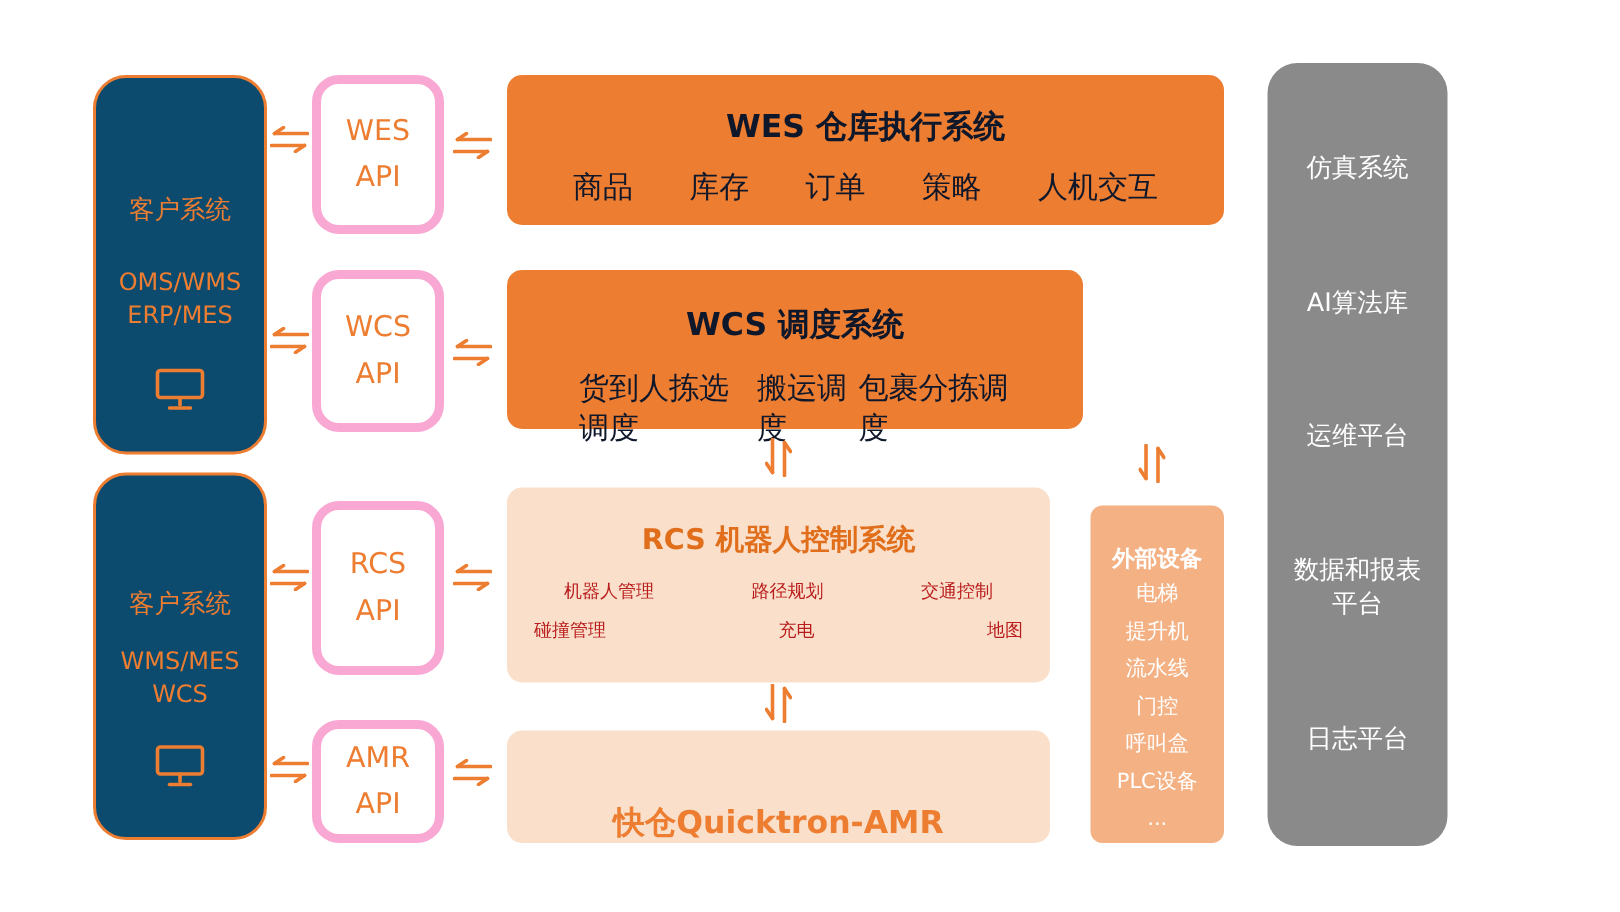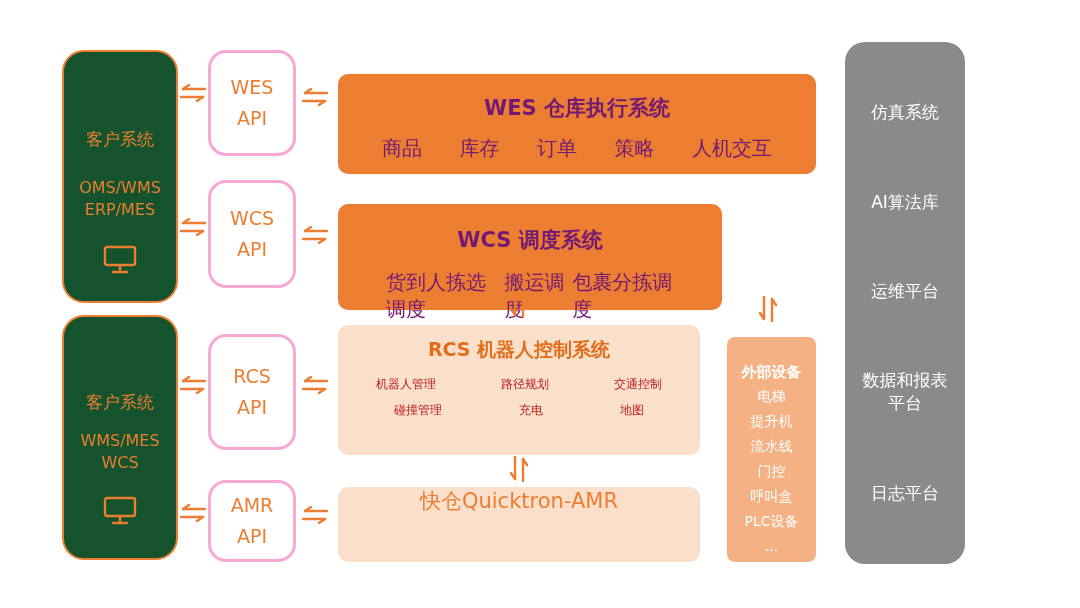--- a/index.html
+++ b/index.html
@@ -9,63 +9,62 @@
     width: 1080px; height: 608px; overflow: hidden;
   }
   .canvas { position: relative; width: 1080px; height: 608px; background: #ffffff; }
 
   .abs { position: absolute; }
 
   
   .client-box {
     border: 2px solid #ED7D31;
     border-radius: 22px;
-    background: #14532d;
+    background: #0c4a6e;
     color: #ED7D31;
     display: flex; flex-direction: column; align-items: center;
     text-align: center;
   }
   .client-title { font-size: 17px; }
   .client-lines { font-size: 16px; line-height: 22px; }
 
   
   .api-box {
-    border: 3px solid #f9a8d4;
+    border: 6px solid #f9a8d4;
     border-radius: 18px;
     background: #ffffff;
     color: #ED7D31;
     display: flex; flex-direction: column; align-items: center; justify-content: center;
     font-size: 19px; line-height: 1.65;
     text-align: center;
   }
 
   
   .solid-box {
     background: #ED7D31;
     border-radius: 10px;
-    color: #701a75;
-    margin-top: 24px;
+    color: #0f172a;
   }
   .solid-title { text-align: center; font-weight: bold; font-size: 21px; padding-top: 20px; }
   .items-row { display: flex; justify-content: space-between; font-size: 20px; }
 
   
   .peach-box {
     background: #FAE0CB;
     border-radius: 10px;
     color: #ED7D31;
   }
   .peach-title { text-align: center; font-weight: bold; font-size: 19px; color: #E06E1B; }
   .peach-items { display: flex; justify-content: space-between; font-size: 12px; color: #b91c1c; }
 
   .amr-box {
     background: #FAE0CB;
     border-radius: 10px;
-    display: flex; align-items: flex-start; justify-content: center;
-    font-weight: normal; font-size: 21px; color: #ED7D31;
+    display: flex; align-items: flex-end; justify-content: center;
+    font-weight: bold; font-size: 21px; color: #ED7D31;
   }
 
   
   .external-box {
     background: #F4B183;
     border-radius: 8px;
     color: #ffffff;
     text-align: center;
     padding-top: 26px;
   }
@@ -159,27 +158,27 @@
   <div class="abs solid-box" style="left:338px; top:180px; width:384px; height:106px;">
     <div class="solid-title" style="padding-top:22px;">WCS 调度系统</div>
     <div class="items-row" style="margin-top:15px; padding:0 48px;">
       <span>货到人拣选调度</span>
       <span>搬运调度</span>
       <span>包裹分拣调度</span>
     </div>
   </div>
 
   <div class="abs peach-box" style="left:338px; top:325px; width:362px; height:130px;">
-    <div class="peach-title" style="padding-top:12px;">RCS 机器人控制系统</div>
+    <div class="peach-title" style="padding-top:22px;">RCS 机器人控制系统</div>
     <div class="peach-items" style="margin-top:13px; padding:0 38px;">
       <span>机器人管理</span>
       <span>路径规划</span>
       <span>交通控制</span>
     </div>
-    <div class="peach-items" style="margin-top:9px; padding:0 56px;">
+    <div class="peach-items" style="margin-top:9px; padding:0 18px;">
       <span>碰撞管理</span>
       <span>充电</span>
       <span>地图</span>
     </div>
   </div>
 
   <div class="abs amr-box" style="left:338px; top:487px; width:362px; height:75px;">
     <span>快仓Quicktron-AMR</span>
   </div>
 

